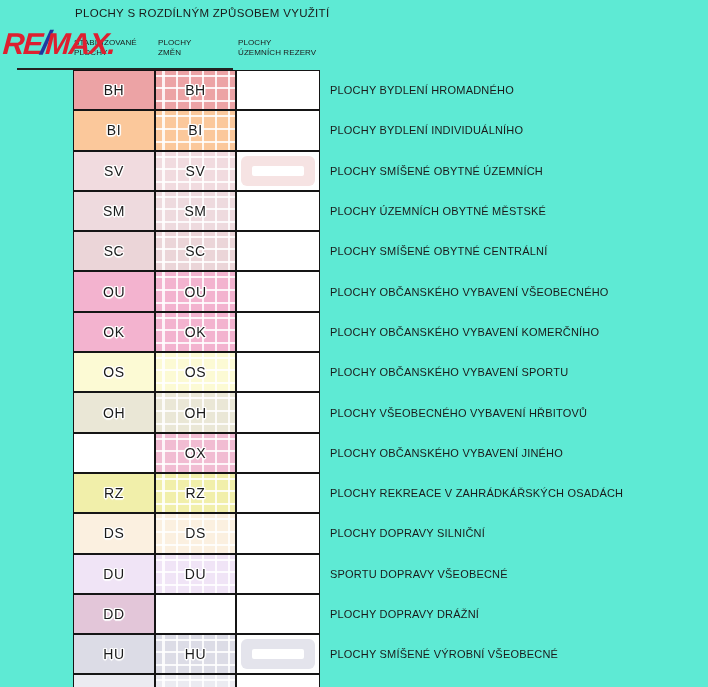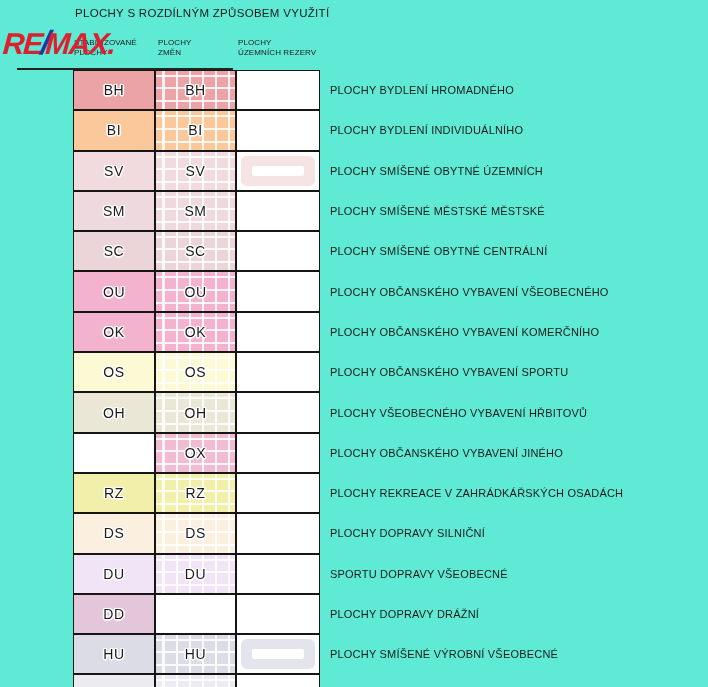--- a/index.html
+++ b/index.html
@@ -110,21 +110,21 @@
         <span class="row-label">PLOCHY SMÍŠENÉ OBYTNÉ ÚZEMNÍCH</span>
       </div>
       <div class="cell" style="background: rgb(238, 218, 222);">
         <span class="code">SM</span>
       </div>
       <div class="cell hatch" style="--c: #eedade;">
         <span class="code">SM</span>
       </div>
       <div class="cell"></div>
       <div class="label-cell">
-        <span class="row-label">PLOCHY SMÍŠENÉ MĚSTSKÉ MĚSTSKÉ</span>
+        <span class="row-label">PLOCHY ÚZEMNÍCH OBYTNÉ MĚSTSKÉ</span>
       </div>
       <div class="cell" style="background: rgb(235, 213, 216);">
         <span class="code">SC</span>
       </div>
       <div class="cell hatch" style="--c: #ebd5d8;">
         <span class="code">SC</span>
       </div>
       <div class="cell"></div>
       <div class="label-cell">
         <span class="row-label">PLOCHY SMÍŠENÉ OBYTNÉ CENTRÁLNÍ</span>

